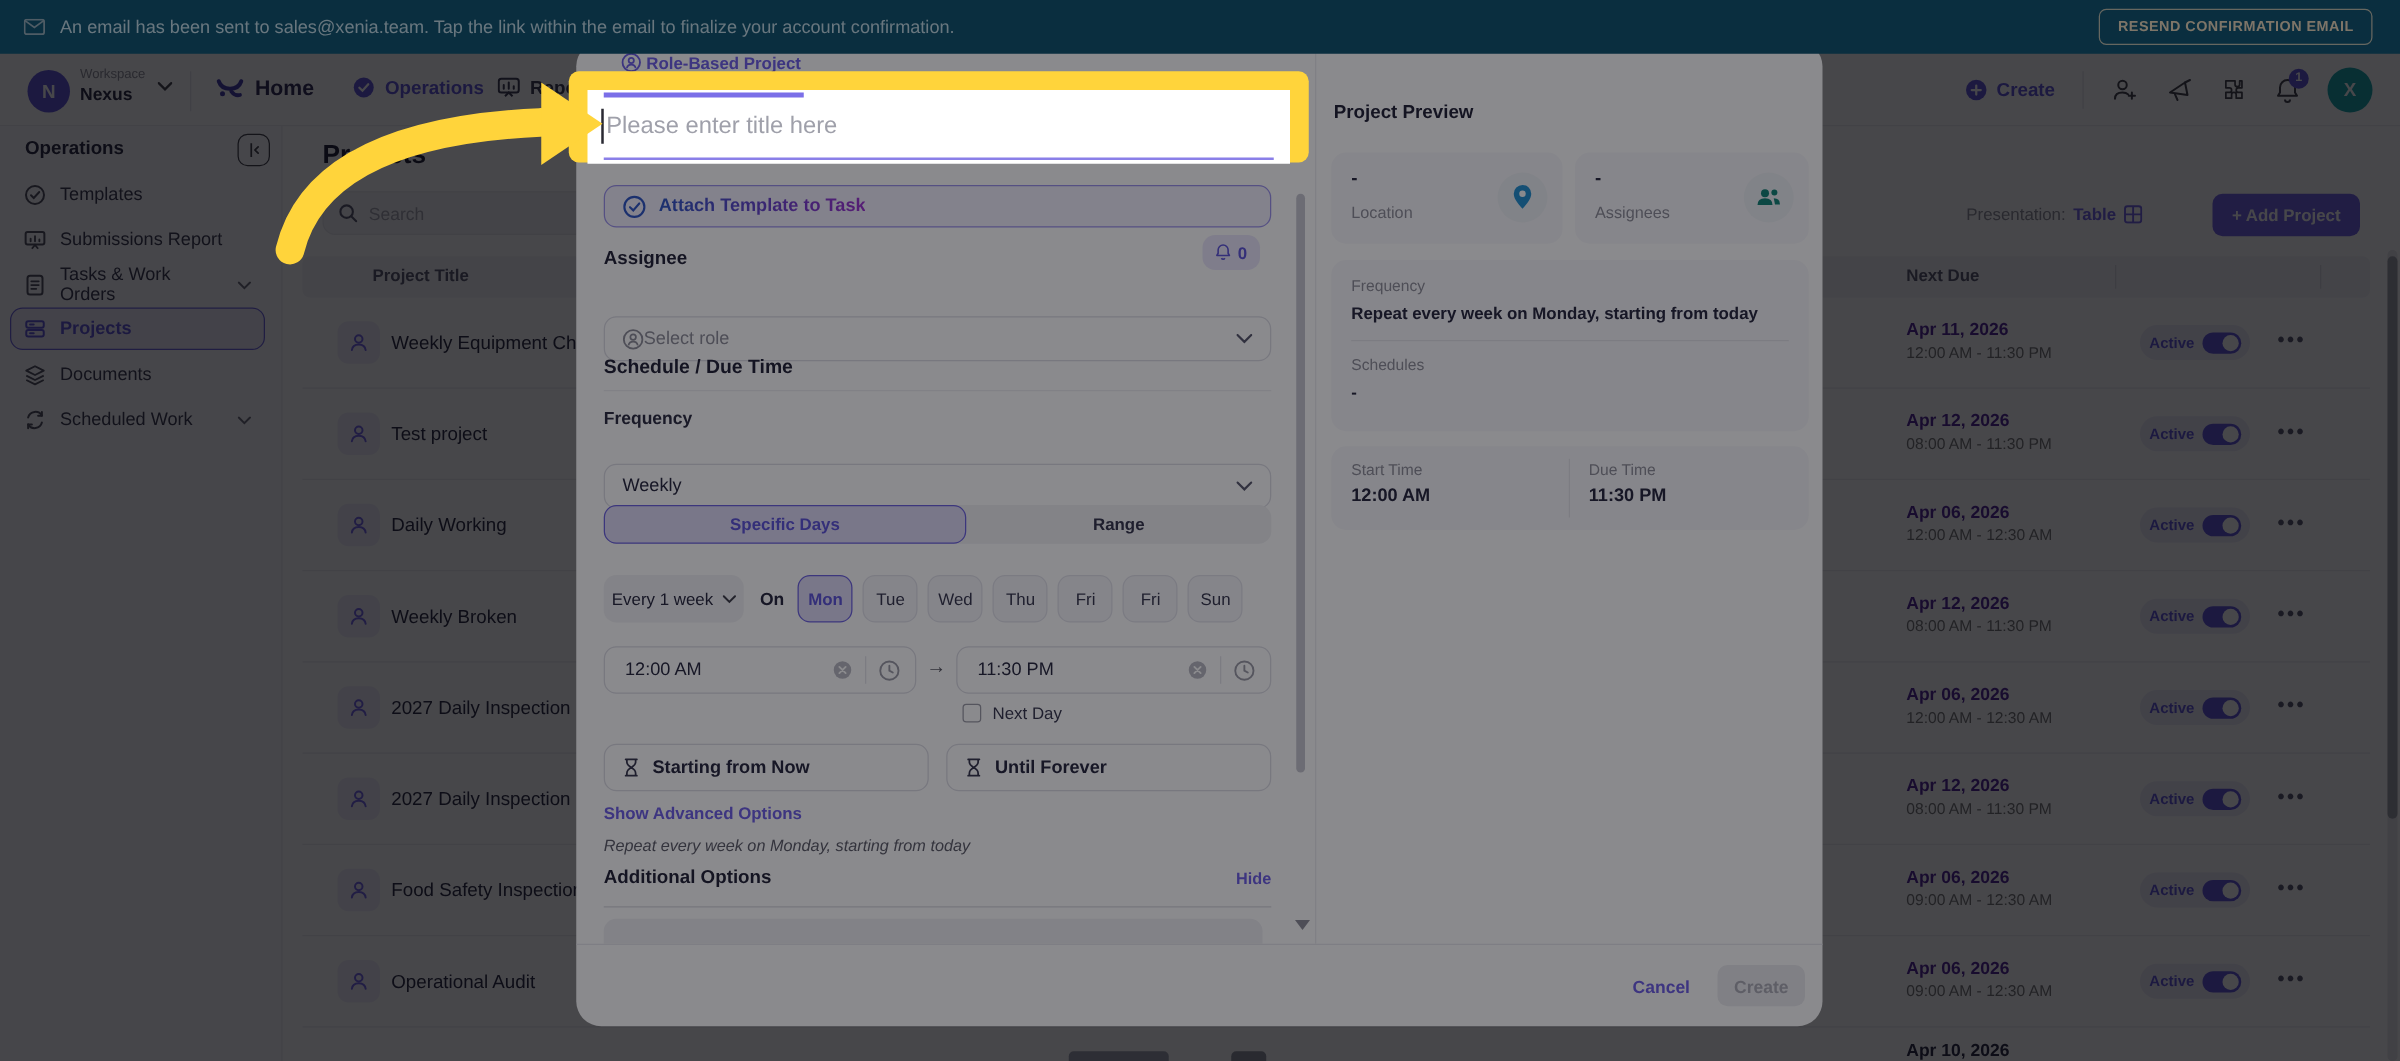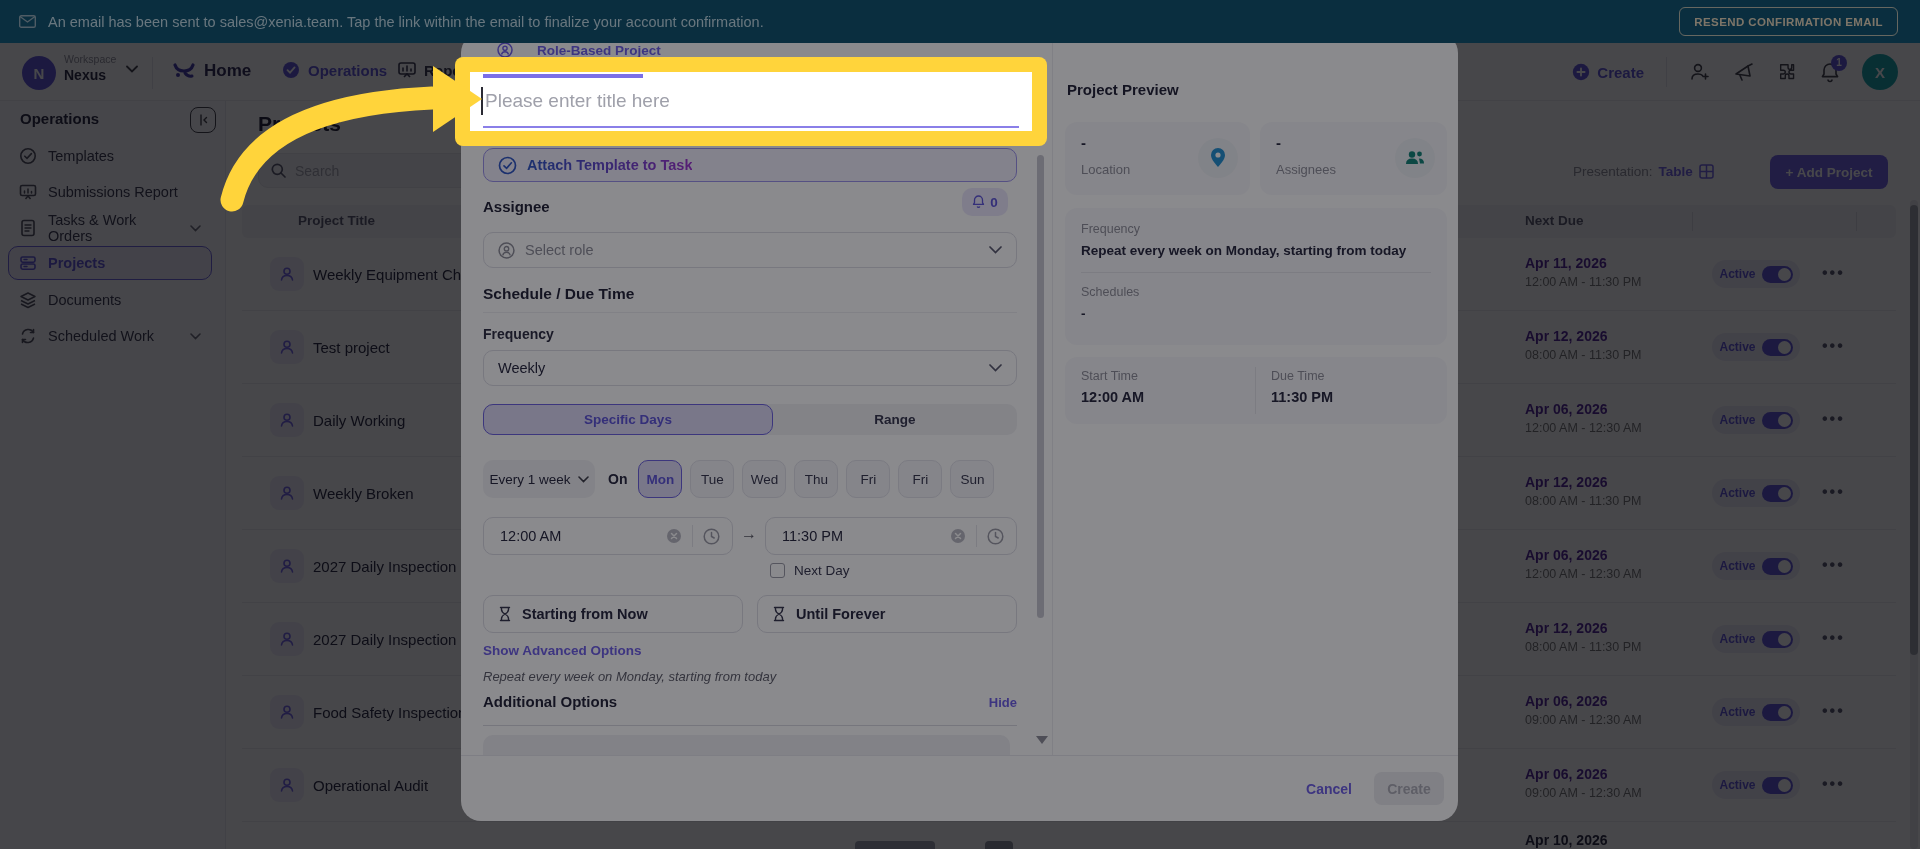--- a/index.html
+++ b/index.html
@@ -63,27 +63,27 @@
   .trow .rdots{position:absolute;left:1580px;top:26px;color:#55556A;font-size:16px;letter-spacing:2px;font-weight:700;}
   #partial-date{position:absolute;left:1525px;top:832px;font-size:14px;font-weight:700;color:#23233A;}
   .pchip1{position:absolute;left:855px;top:841px;width:80px;height:12px;border-radius:4px;background:#9BA0AC;}
   .pchip2{position:absolute;left:985px;top:841px;width:28px;height:12px;border-radius:4px;background:#8A8F9A;}
   #page-scrollbar{position:absolute;right:2px;top:200px;width:8px;height:649px;background:#E6E6EA;border-radius:4px;}
   #page-scrollbar .thumb{position:absolute;top:5px;left:0;width:8px;height:450px;background:#9DA0A8;border-radius:4px;}
 
   
   #backdrop{position:absolute;inset:0;background:rgba(0,0,0,.5);z-index:30;}
   #modal{position:absolute;left:461px;top:33px;width:997px;height:788px;background:#fff;border-radius:20px;z-index:31;}
-  .m-tab{position:absolute;left:36px;top:9px;display:flex;align-items:center;gap:24px;color:#6C5CE7;font-size:13.5px;font-weight:700;}
+  .m-tab{position:absolute;left:36px;top:9px;display:flex;align-items:center;gap:4px;color:#6C5CE7;font-size:13.5px;font-weight:700;}
   #attach-btn{position:absolute;left:22px;top:115px;width:534px;height:34px;border:1px solid #9A90EC;background:#F2F0FD;border-radius:10px;display:flex;align-items:center;gap:10px;padding:0 14px;}
   #attach-btn .g-txt{font-size:14.5px;font-weight:800;background:linear-gradient(90deg,#2B54C4,#9C2FD1);-webkit-background-clip:text;background-clip:text;color:transparent;}
   .m-label{font-size:15px;font-weight:800;color:#1E1E32;}
   #assignee-label{position:absolute;left:22px;top:165px;}
   #bell-pill{position:absolute;left:501px;top:155px;width:46px;height:28px;background:#EAE7FB;border-radius:10px;display:flex;align-items:center;justify-content:center;gap:5px;color:#5B51D8;font-size:13.5px;font-weight:700;}
-  .m-select{position:absolute;left:22px;width:534px;height:36px;border:1px solid #DCDCE4;border-radius:10px;display:flex;align-items:center;gap:10px;padding:0 14px;}
+  .m-select{position:absolute;left:22px;width:534px;height:36px;border:1px solid #DCDCE4;border-radius:10px;display:flex;align-items:center;padding:0 14px;margin-top:21px;}
   #role-select{top:199px;color:#8C8C97;font-size:14.5px;}
   #freq-select{top:317px;color:#23233A;font-size:14.5px;}
   .m-select .spacer{flex:1;}
   #schedule-label{position:absolute;left:22px;top:252px;font-size:15.5px;}
   #schedule-div{position:absolute;left:22px;top:279px;width:534px;height:1px;background:#EDEDF1;}
   #freq-label{position:absolute;left:22px;top:293px;font-size:14px;font-weight:700;color:#2A2A3E;}
   #seg{position:absolute;left:22px;top:371px;width:534px;height:31px;background:#F1F1F4;border-radius:10px;display:flex;}
   #seg .seg-l{width:290px;height:31px;background:#DFDBF7;border:1.5px solid #6A5FE0;border-radius:10px;display:flex;align-items:center;justify-content:center;color:#5B51D8;font-size:13.5px;font-weight:700;}
   #seg .seg-r{flex:1;display:flex;align-items:center;justify-content:center;color:#33334A;font-size:13.5px;font-weight:600;}
   #days-row{position:absolute;left:22px;top:427px;width:534px;height:38px;display:flex;align-items:center;}
@@ -130,21 +130,21 @@
   #pv-times .k{font-size:12.5px;color:#8C8C97;}
   #pv-times .t{font-size:14.5px;font-weight:800;color:#23233A;margin-top:6px;}
   #pv-times .vd{position:absolute;left:190px;top:10px;width:1px;height:47px;background:#E4E4EA;}
   
   #m-footer{position:absolute;left:0;bottom:0;width:997px;height:66px;border-top:1px solid #E9E9EE;display:flex;align-items:center;justify-content:flex-end;gap:22px;padding-right:14px;}
   #cancel-btn{color:#6C5CE7;font-size:14px;font-weight:700;}
   #create-submit-btn{width:70px;height:33px;background:#EBEBEF;border-radius:8px;color:#ABABB5;font-size:14px;font-weight:700;display:flex;align-items:center;justify-content:center;}
 
   
   #dim{position:absolute;inset:0;background:rgba(10,10,16,.48);z-index:40;}
-  #hl-box{position:absolute;left:455px;top:57px;width:592px;height:89px;background:#FFD43B;border-radius:8px;z-index:50;}
+  #hl-box{position:absolute;left:455px;top:57px;width:592px;height:73px;background:#FFD43B;border-radius:8px;z-index:50;}
   #hl-inner{position:absolute;left:15px;top:15px;width:562px;height:59px;background:#fff;}
   #hl-indicator{position:absolute;left:13px;top:2px;width:160px;height:3.5px;background:#7B6FE8;}
   #hl-cursor{position:absolute;left:11px;top:15px;width:2px;height:28px;background:#2A2A33;}
   #hl-placeholder{position:absolute;left:15px;top:18px;font-size:19px;color:#9FA0AA;}
   #hl-underline{position:absolute;left:13px;bottom:3px;width:536px;height:2px;background:#8A7FE8;}
   #arrow-svg{position:absolute;left:180px;top:58px;z-index:50;}
 </style>
 </head>
 <body>
 

